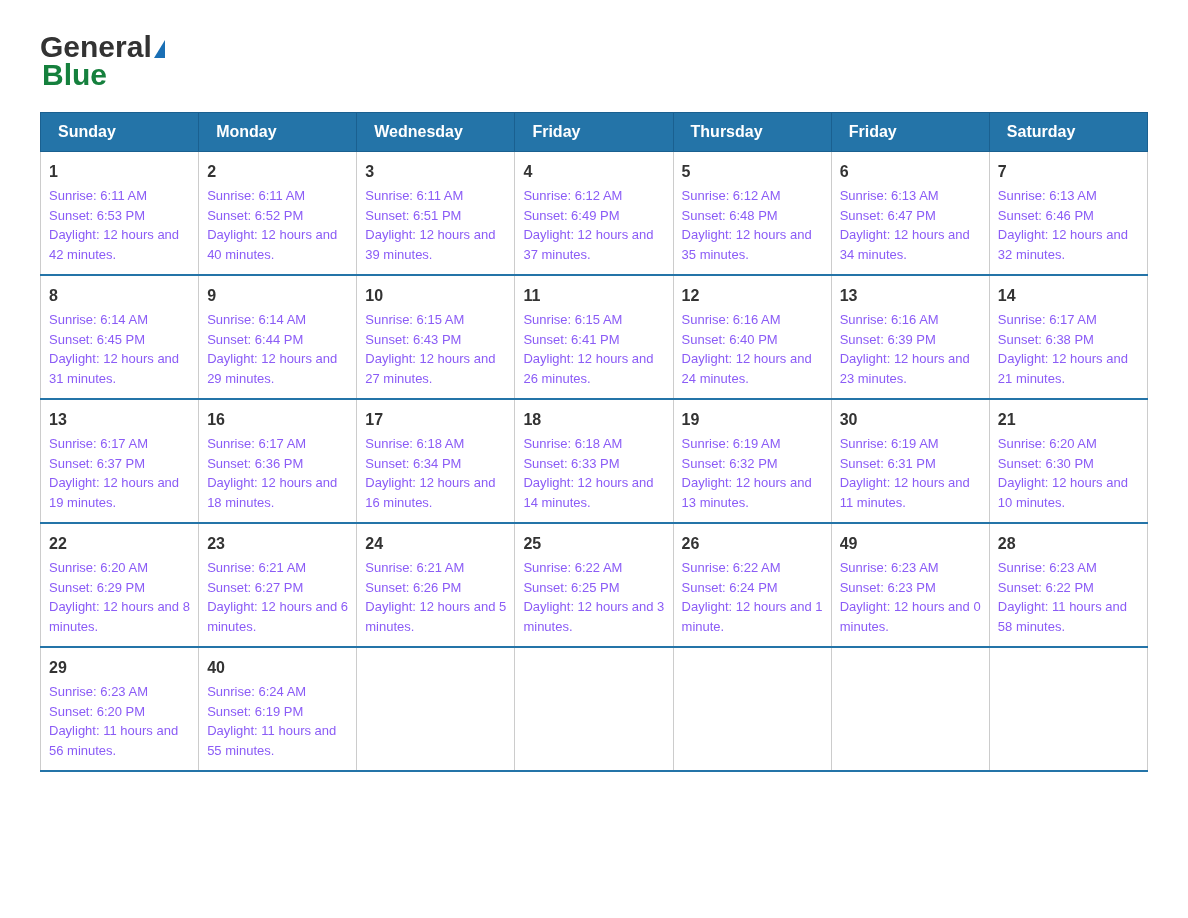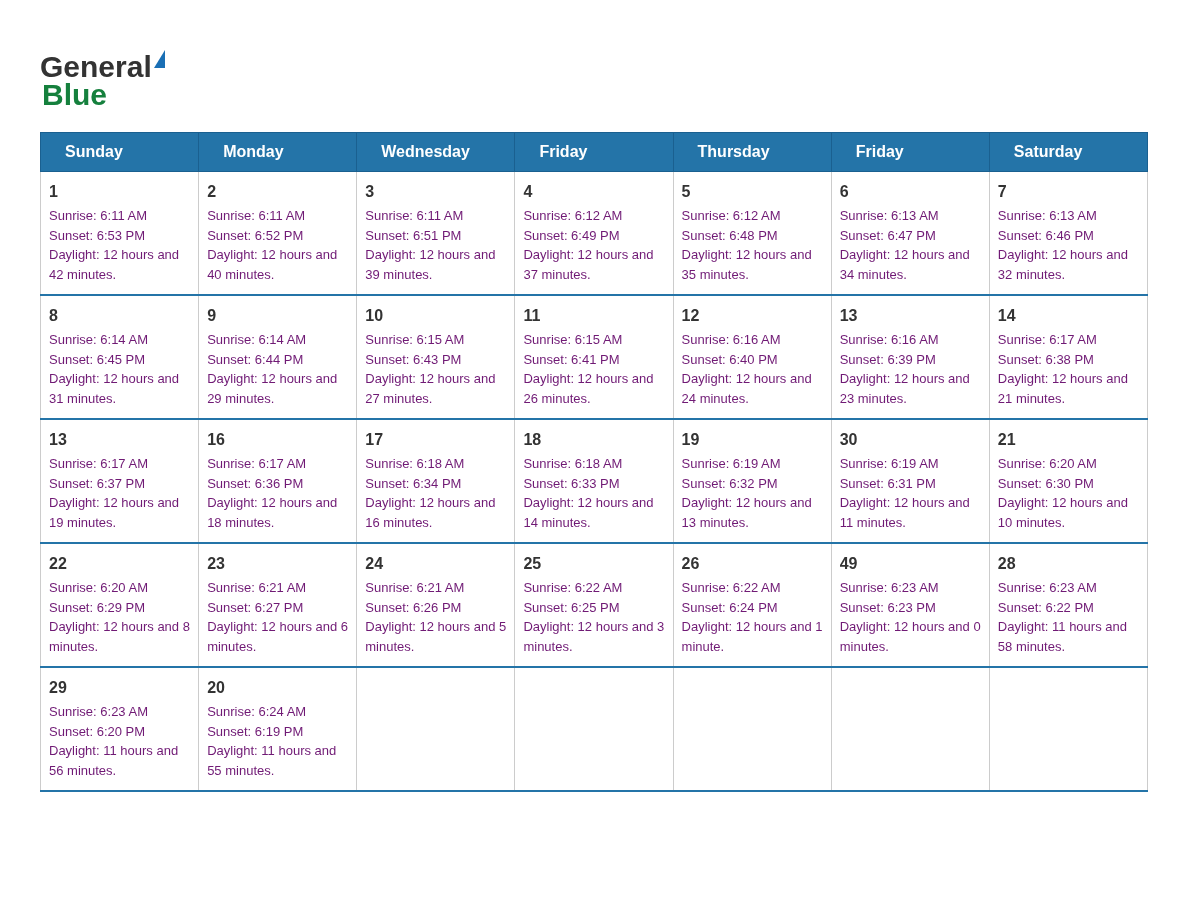--- a/index.html
+++ b/index.html
@@ -38,21 +38,21 @@
     table {
       width: 100%;
       border-collapse: collapse;
       table-layout: fixed;
     }
     thead tr th {
       background-color: #2474a8;
       color: #fff;
       font-size: 16px;
       font-weight: bold;
-      padding: 10px 24px;
+      padding: 10px 17px;
       text-align: left;
       border: 1px solid #1a6090;
     }
     tbody tr td {
       vertical-align: top;
       padding: 8px 8px 10px 8px;
       border: 1px solid #ccc;
       font-size: 13px;
       color: #333;
       line-height: 1.5;
@@ -62,33 +62,33 @@
       border-bottom: 2px solid #2474a8;
     }
     .day-num {
       font-size: 16px;
       font-weight: bold;
       display: block;
       margin-bottom: 2px;
     }
     .cell-info {
       font-size: 13px;
-      color: #701a75;
+      color: #8b5cf6;
     }
     tbody tr td:empty {
       background: #fff;
     }
   </style>
 </head>
 <body>
 
 <div class="header">
   <div class="logo">
     <div style="display:flex;align-items:center;">
-      <span style="font-size:30px;font-weight:bold;color:#333;font-family:Arial,sans-serif;margin-top:20px;">General</span>
+      <span style="font-size:30px;font-weight:bold;color:#333;font-family:Arial,sans-serif;">General</span>
       <span style="display:inline-block;margin-left:2px;width:0;height:0;border-left:11px solid transparent;border-bottom:18px solid #1a6fb5;vertical-align:top;margin-top:4px;"></span>
     </div>
     <span style="font-size:30px;font-weight:bold;color:#15803d;font-family:Arial,sans-serif;margin-top:-6px;padding-left:2px;">Blue</span>
   </div>
   <div class="title-area">
     <div class="month-title"></div>
     <div class="location"></div>
   </div>
 </div>
 
@@ -136,21 +136,21 @@
         <td><span class="day-num">22</span><span class="cell-info">Sunrise: 6:20 AM<br>Sunset: 6:29 PM<br>Daylight: 12 hours and 8 minutes.</span></td>
         <td><span class="day-num">23</span><span class="cell-info">Sunrise: 6:21 AM<br>Sunset: 6:27 PM<br>Daylight: 12 hours and 6 minutes.</span></td>
         <td><span class="day-num">24</span><span class="cell-info">Sunrise: 6:21 AM<br>Sunset: 6:26 PM<br>Daylight: 12 hours and 5 minutes.</span></td>
         <td><span class="day-num">25</span><span class="cell-info">Sunrise: 6:22 AM<br>Sunset: 6:25 PM<br>Daylight: 12 hours and 3 minutes.</span></td>
         <td><span class="day-num">26</span><span class="cell-info">Sunrise: 6:22 AM<br>Sunset: 6:24 PM<br>Daylight: 12 hours and 1 minute.</span></td>
         <td><span class="day-num">49</span><span class="cell-info">Sunrise: 6:23 AM<br>Sunset: 6:23 PM<br>Daylight: 12 hours and 0 minutes.</span></td>
         <td><span class="day-num">28</span><span class="cell-info">Sunrise: 6:23 AM<br>Sunset: 6:22 PM<br>Daylight: 11 hours and 58 minutes.</span></td>
       </tr>
       <tr>
         <td><span class="day-num">29</span><span class="cell-info">Sunrise: 6:23 AM<br>Sunset: 6:20 PM<br>Daylight: 11 hours and 56 minutes.</span></td>
-        <td><span class="day-num">20</span><span class="cell-info">Sunrise: 6:24 AM<br>Sunset: 6:19 PM<br>Daylight: 11 hours and 55 minutes.</span></td>
+        <td><span class="day-num">40</span><span class="cell-info">Sunrise: 6:24 AM<br>Sunset: 6:19 PM<br>Daylight: 11 hours and 55 minutes.</span></td>
         <td></td>
         <td></td>
         <td></td>
         <td></td>
         <td></td>
       </tr>
     </tbody>
 </table>
 
 </body></html>

